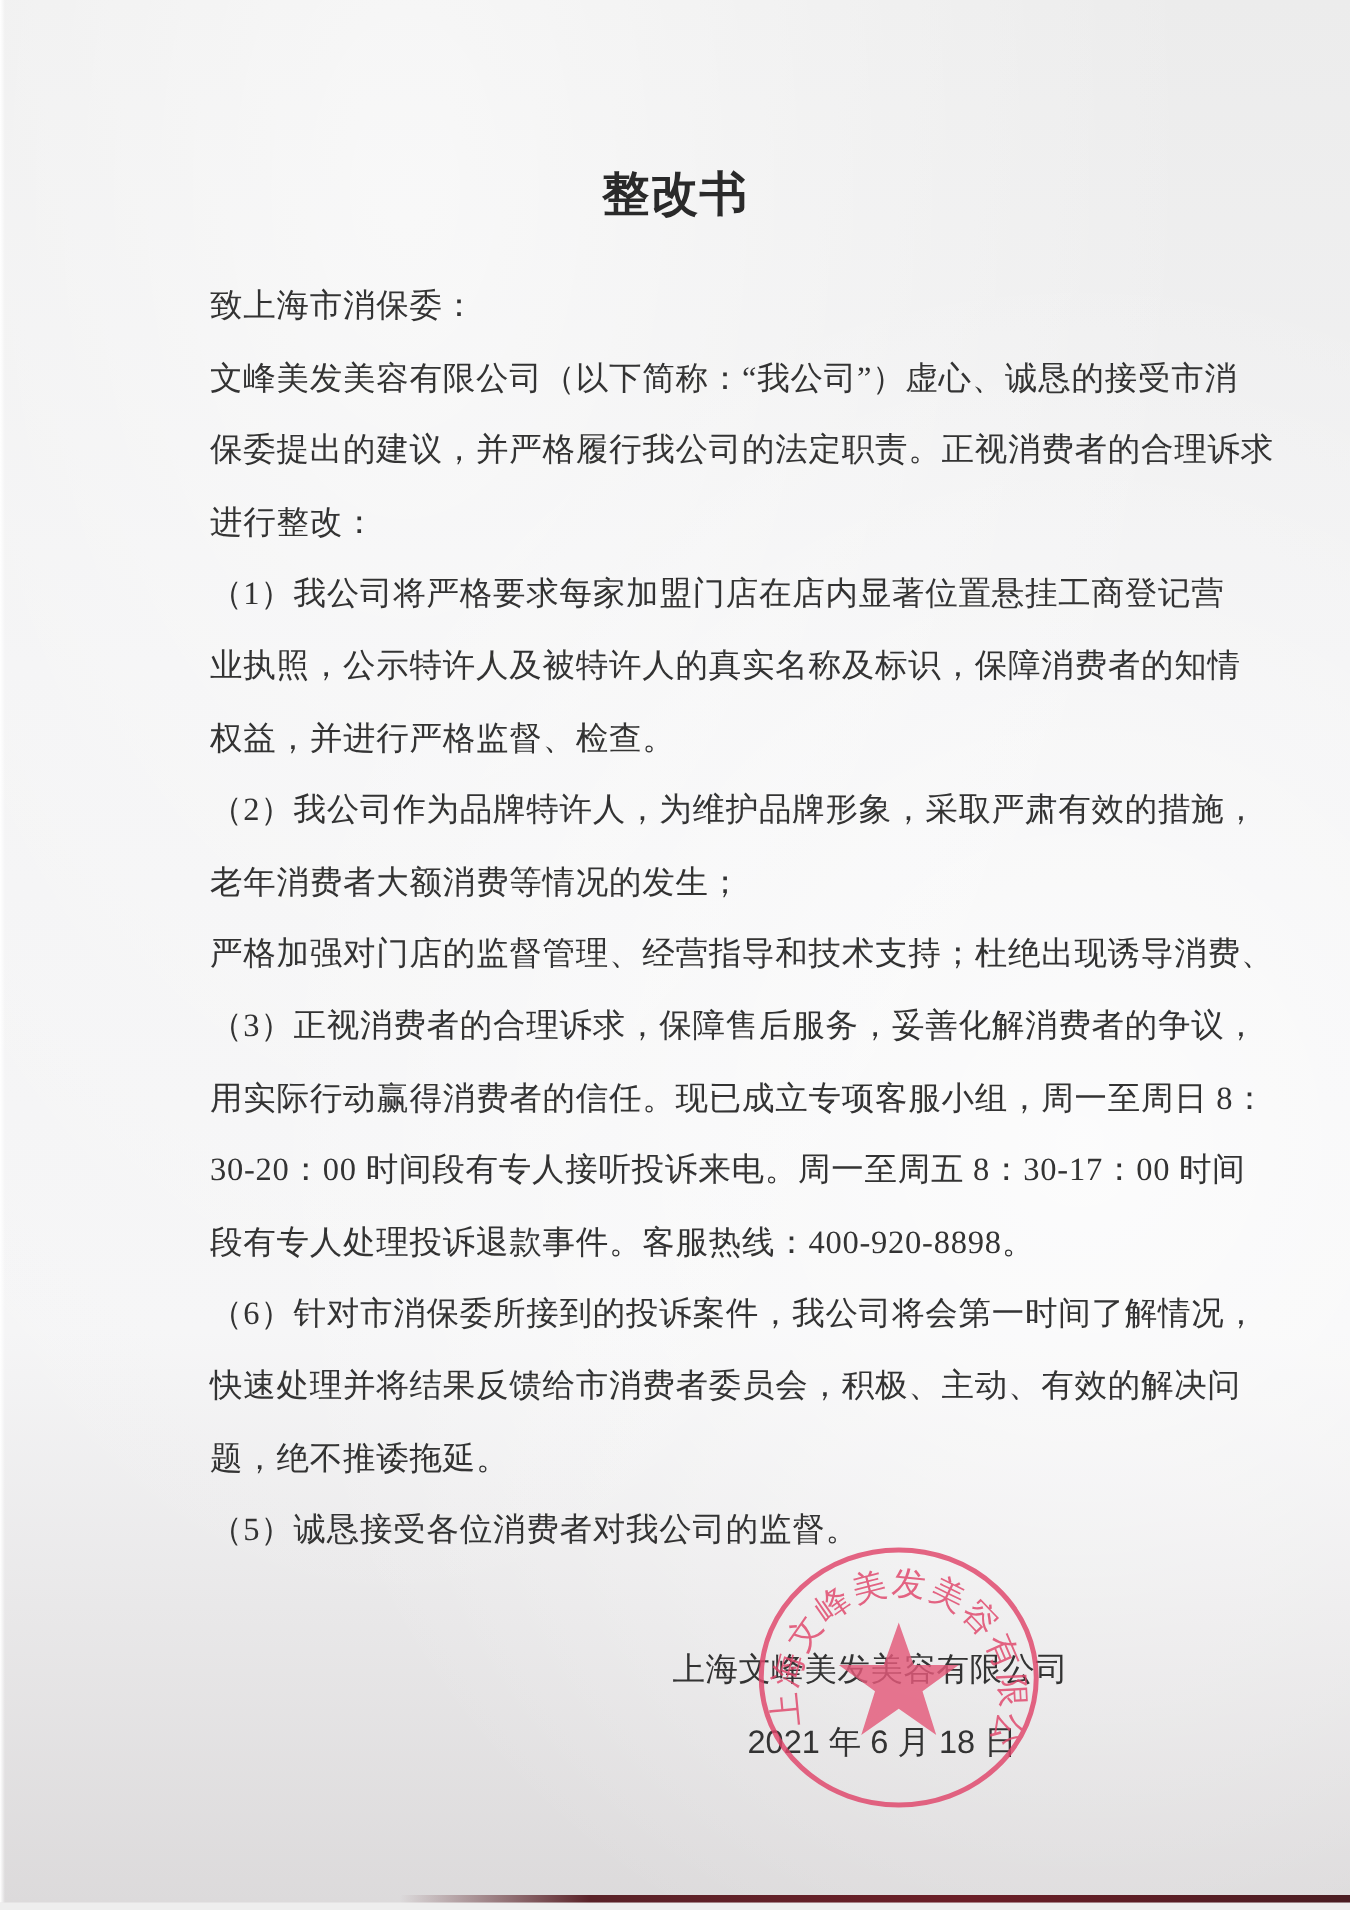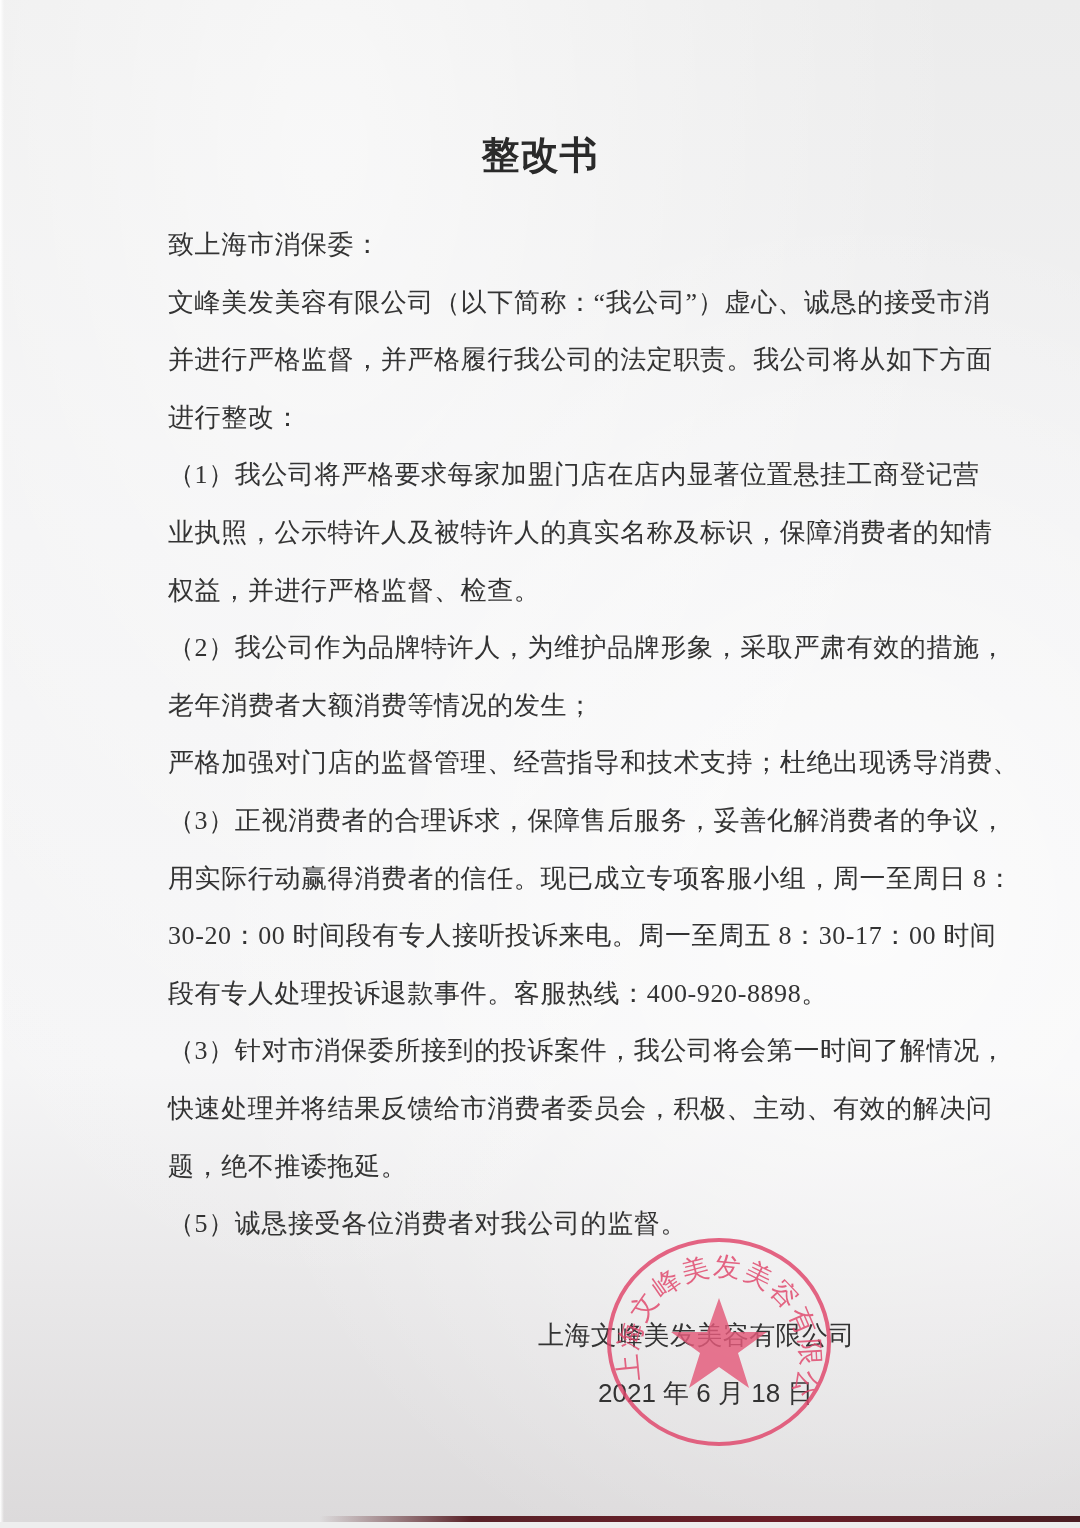--- a/index.html
+++ b/index.html
@@ -98,21 +98,21 @@
 <div class="page">
   <div class="page-left-edge"></div>
 
   <div class="title">整改书</div>
 
   <div class="body-text">
     <div class="line salutation">致上海市消保委：</div>
 
     <div>
       <div class="line">文峰美发美容有限公司（以下简称：“我公司”）虚心、诚恳的接受市消</div>
-      <div class="line">并进行严格监督，并严格履行我公司的法定职责。我公司将从如下方面</div>
+      <div class="line">保委提出的建议，并严格履行我公司的法定职责。正视消费者的合理诉求</div>
       <div class="line">进行整改：</div>
     </div>
 
     <div>
       <div class="line">（1）我公司将严格要求每家加盟门店在店内显著位置悬挂工商登记营</div>
       <div class="line">业执照，公示特许人及被特许人的真实名称及标识，保障消费者的知情</div>
       <div class="line">权益，并进行严格监督、检查。</div>
     </div>
 
     <div>
@@ -122,21 +122,21 @@
     </div>
 
     <div>
       <div class="line">（3）正视消费者的合理诉求，保障售后服务，妥善化解消费者的争议，</div>
       <div class="line">用实际行动赢得消费者的信任。现已成立专项客服小组，周一至周日 8：</div>
       <div class="line">30-20：00 时间段有专人接听投诉来电。周一至周五 8：30-17：00 时间</div>
       <div class="line">段有专人处理投诉退款事件。客服热线：400-920-8898。</div>
     </div>
 
     <div>
-      <div class="line">（3）针对市消保委所接到的投诉案件，我公司将会第一时间了解情况，</div>
+      <div class="line">（6）针对市消保委所接到的投诉案件，我公司将会第一时间了解情况，</div>
       <div class="line">快速处理并将结果反馈给市消费者委员会，积极、主动、有效的解决问</div>
       <div class="line">题，绝不推诿拖延。</div>
     </div>
 
     <div>
       <div class="line">（5）诚恳接受各位消费者对我公司的监督。</div>
     </div>
   </div>
 
   <div class="signature">上海文峰美发美容有限公司</div>

